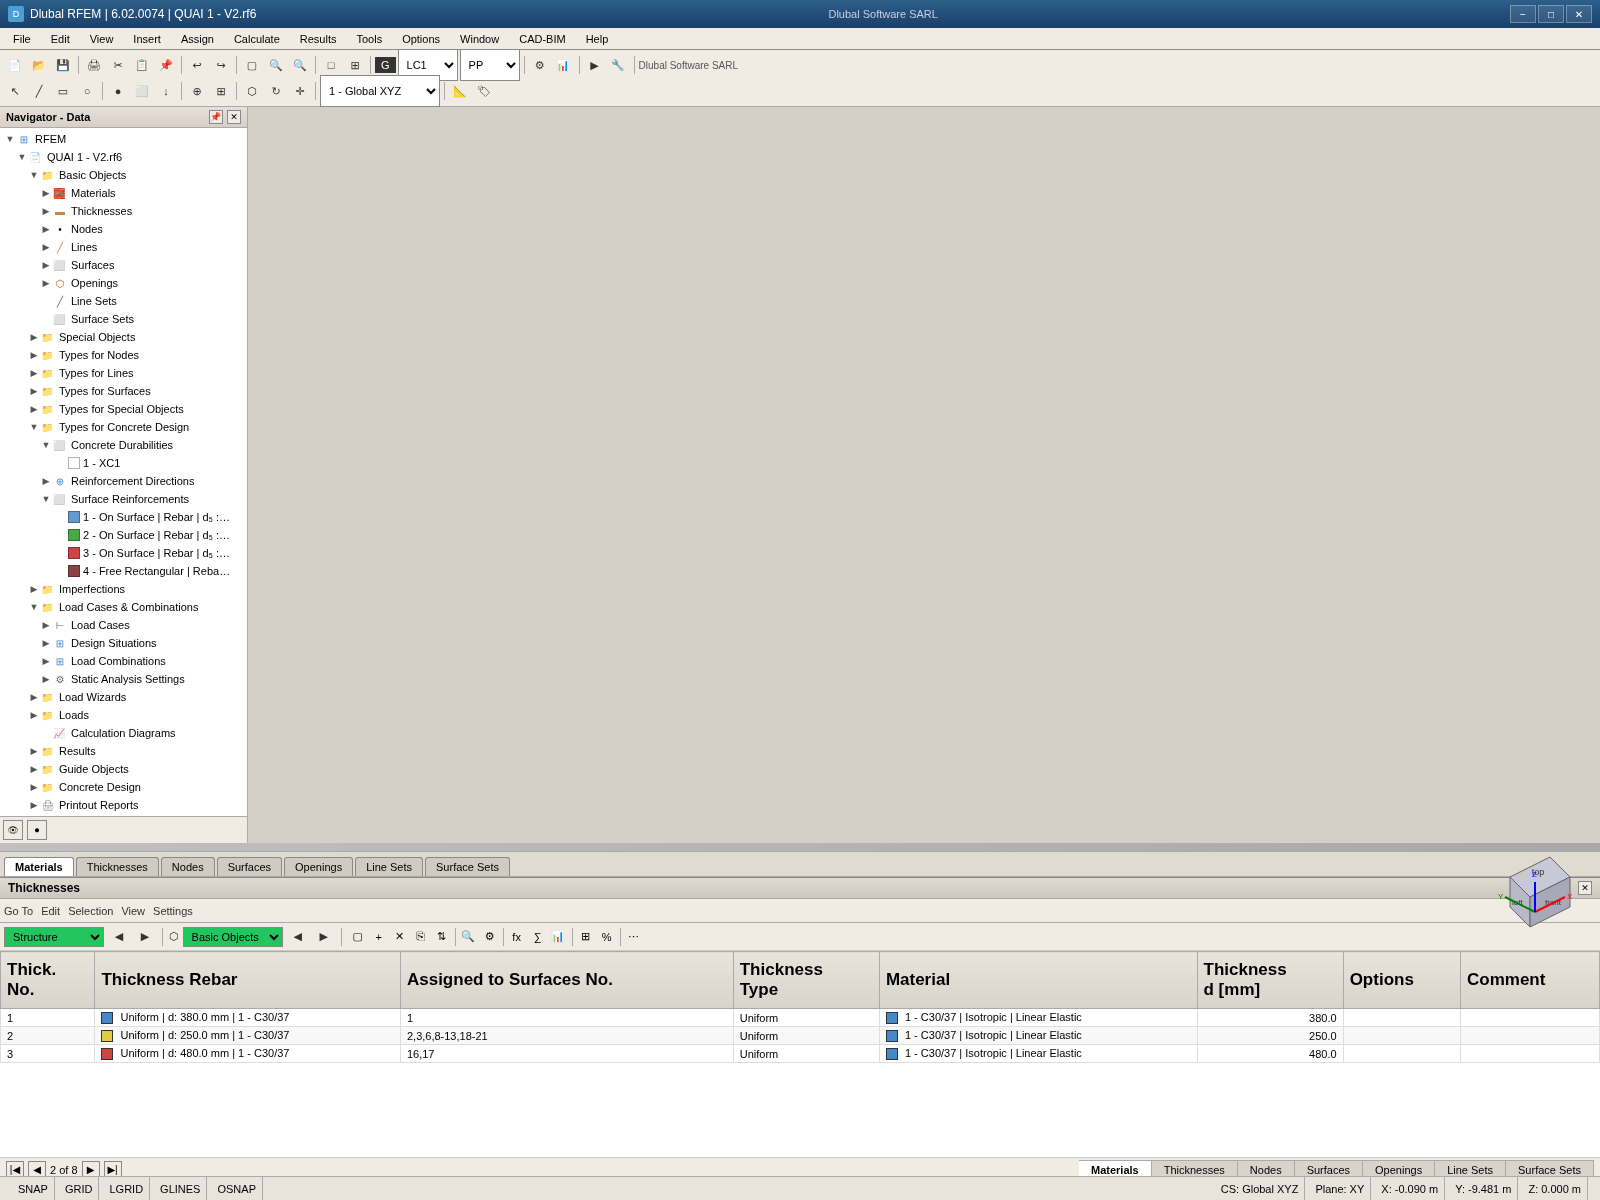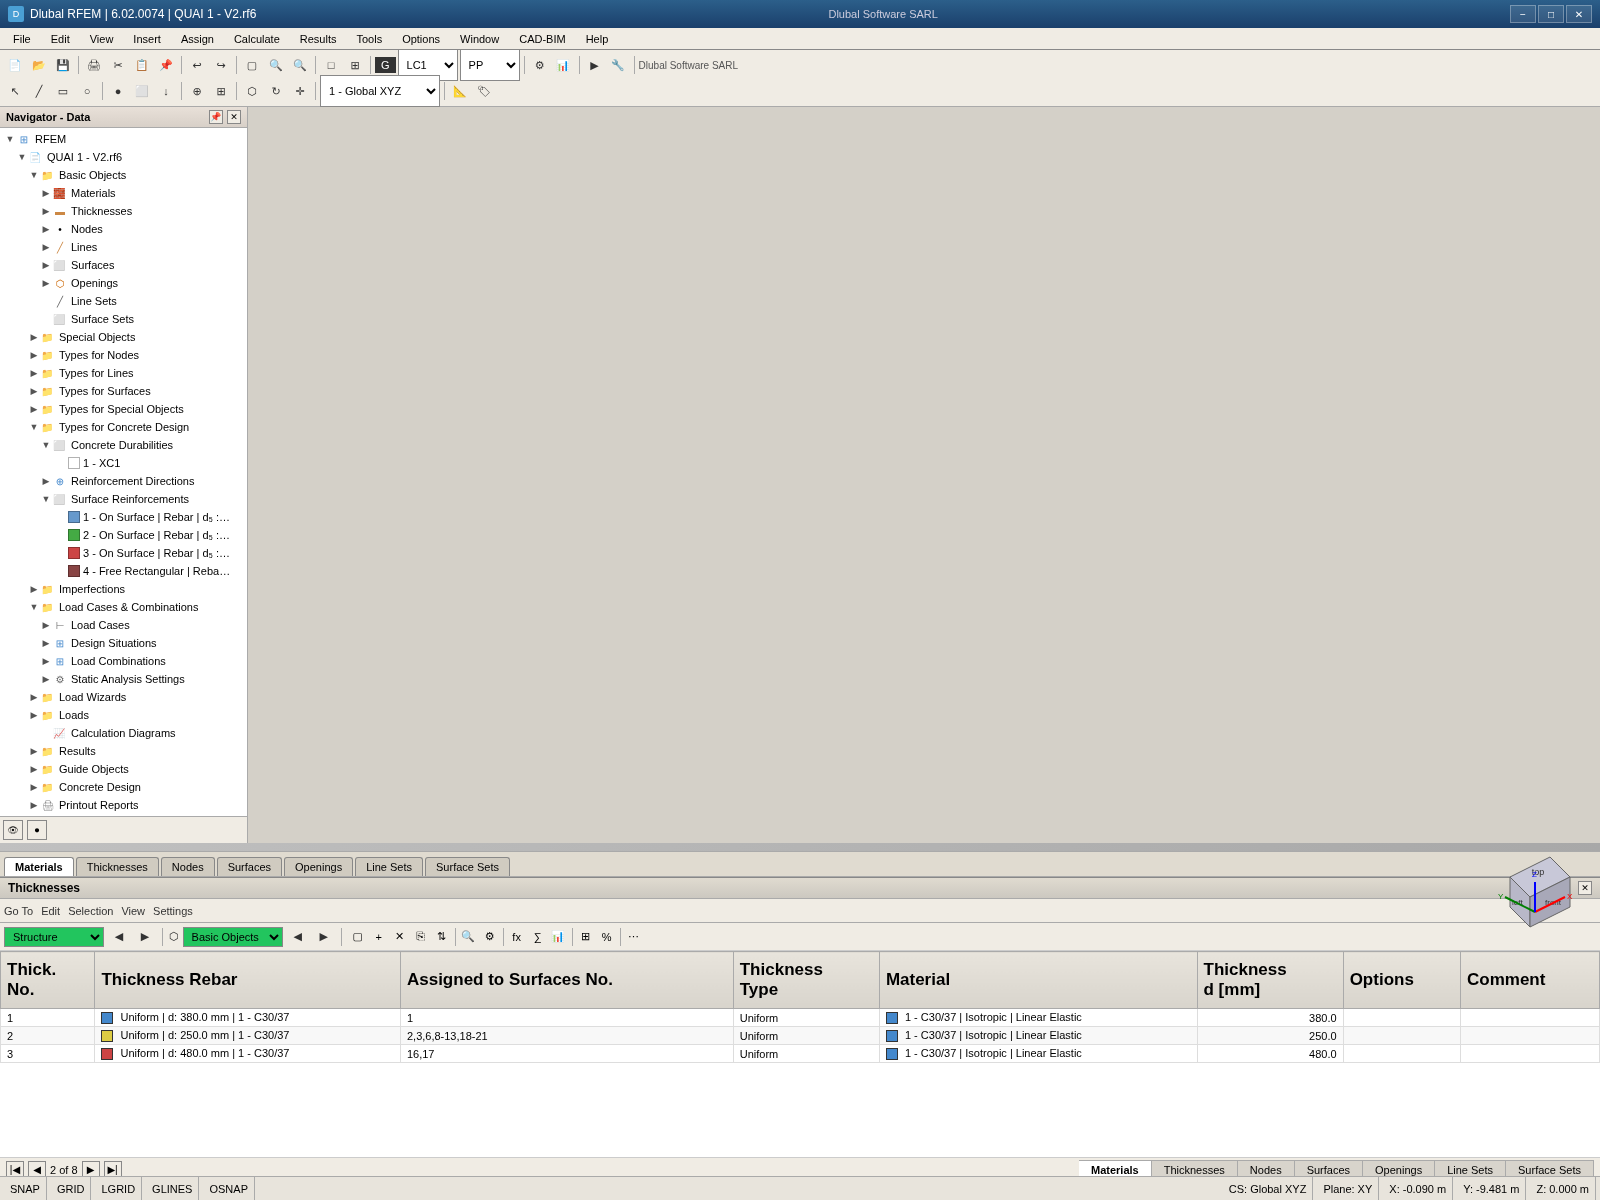--- a/index.html
+++ b/index.html
@@ -216,21 +216,21 @@
     .status-bar {
       position: fixed;
       bottom: 0;
       left: 0;
       right: 0;
       height: 24px;
       background: #e8e4dc;
       border-top: 1px solid #aaa;
       display: flex;
       align-items: center;
-      padding: 0 4px;
+      padding: 0 12px;
       font-size: 11px;
       gap: 4px;
     }
     .status-item {
       padding: 0 6px;
       border-right: 1px solid #aaa;
       height: 100%;
       display: flex;
       align-items: center;
       cursor: pointer;

